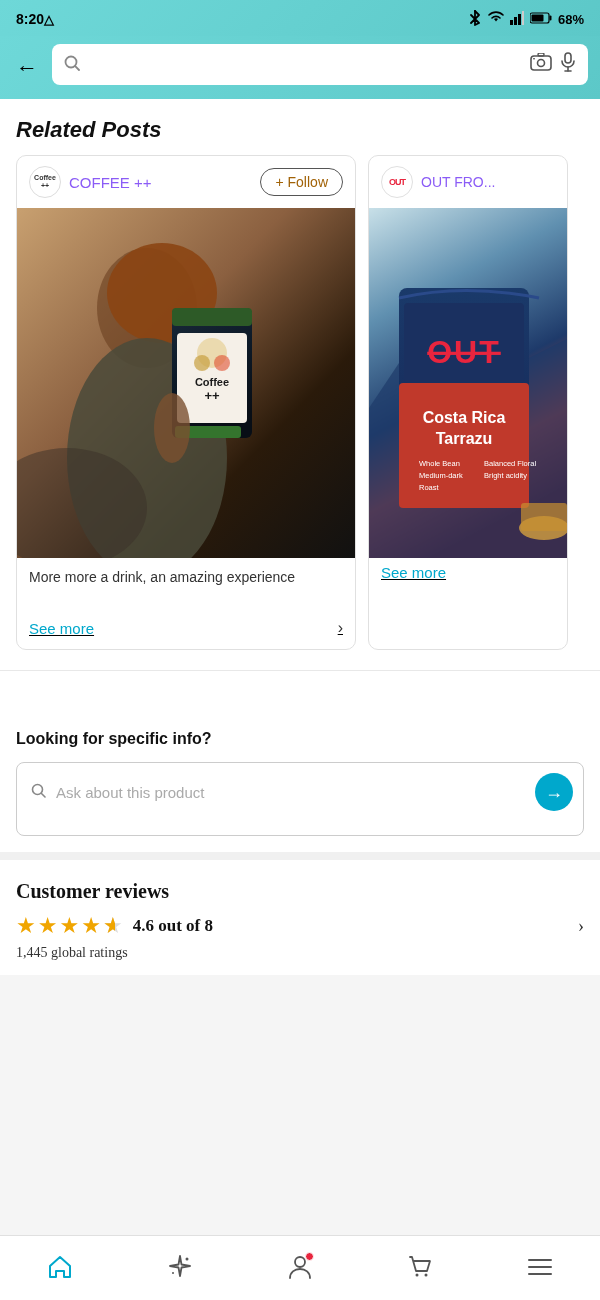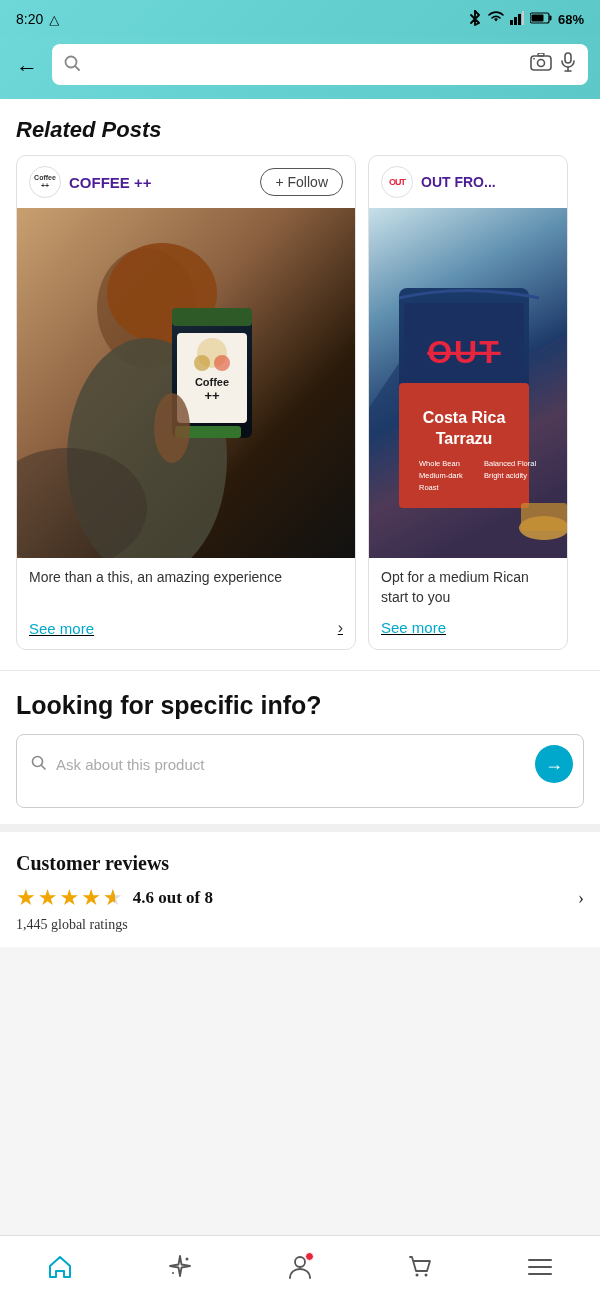--- a/index.html
+++ b/index.html
@@ -16,25 +16,24 @@
     .status-bar {
       background: linear-gradient(135deg, #6ed8d8, #5cc8c8);
       display: flex;
       justify-content: space-between;
       align-items: center;
       padding: 8px 16px 6px;
       height: 36px;
     }
     .status-left {
       font-size: 14px;
-      font-weight: 400;
+      font-weight: 700;
       color: #000;
       display: flex;
       align-items: center;
-      gap: 6px;
     }
     .status-right {
       display: flex;
       align-items: center;
       gap: 6px;
       font-size: 13px;
       font-weight: 600;
       color: #000;
     }
 
@@ -108,31 +107,31 @@
     }
 
     .post-header {
       display: flex;
       align-items: center;
       padding: 10px 12px;
       gap: 8px;
     }
     .brand-name {
       font-size: 15px;
-      font-weight: 700;
-      color: #4c1d95;
+      font-weight: 400;
+      color: #8b5cf6;
       flex: 1;
     }
     .follow-btn {
       border: 1.5px solid #555;
       border-radius: 20px;
       padding: 5px 14px;
       font-size: 14px;
       font-weight: 500;
-      color: #404040;
+      color: #a16207;
       background: #fff;
       cursor: pointer;
     }
 
     
     .out-logo {
       width: 32px;
       height: 32px;
       border-radius: 50%;
       background: #fff;
@@ -181,24 +180,25 @@
       color: #333;
     }
 
     
     .info-section {
       padding: 20px 16px 16px;
       border-top: 1px solid #e8e8e8;
       margin-top: 12px;
     }
     .info-title {
-      font-size: 25px;
+      font-size: 16px;
       font-weight: 700;
       color: #111;
       margin-bottom: 14px;
+      margin-top: 39px;
     }
     .ask-input-row {
       display: flex;
       align-items: center;
       border: 1.5px solid #ccc;
       border-radius: 8px;
       padding: 10px 10px 24px 14px;
       gap: 10px;
     }
     .ask-search-icon { color: #888; font-size: 15px; }
@@ -449,21 +449,21 @@
               <text x="195" y="192" text-anchor="middle" font-size="13" font-weight="900" fill="#1a1a1a" font-family="Arial">++</text>
 
               <rect x="158" y="218" width="66" height="12" rx="3" fill="#3a8030" opacity="0.9"></rect>
 
               <ellipse cx="155" cy="220" rx="18" ry="35" fill="#7a5030" opacity="0.8"></ellipse>
 
               <ellipse cx="50" cy="300" rx="80" ry="60" fill="#3a3028" opacity="0.5"></ellipse>
             </svg>
           </div>
 
-          <div class="post-description">More than a this, an amazing experience</div>
+          <div class="post-description">More more a drink, an amazing experience</div>
 
           <div class="see-more-row">
             <span class="see-more-link">See more</span>
             <span class="chevron-right">›</span>
           </div>
         </div>
 
         <div class="post-card" style="min-width:200px;max-width:200px;">
           <div class="post-header">
             <div class="out-logo">OUT</div>
@@ -508,21 +508,20 @@
               <text x="50" y="270" font-size="7.5" fill="white" font-family="Arial">Medium-dark</text>
               <text x="50" y="282" font-size="7.5" fill="white" font-family="Arial">Roast</text>
               <text x="115" y="258" font-size="7.5" fill="white" font-family="Arial">Balanced Floral</text>
               <text x="115" y="270" font-size="7.5" fill="white" font-family="Arial">Bright acidity</text>
 
               <ellipse cx="175" cy="320" rx="25" ry="12" fill="#d4a040" opacity="0.8"></ellipse>
               <rect x="152" y="295" width="46" height="28" rx="3" fill="#c89030" opacity="0.7"></rect>
             </svg>
           </div>
 
-          <div class="post-description">Opt for a medium Rican start to you</div>
 
           <div class="see-more-row">
             <span class="see-more-link">See more</span>
           </div>
         </div>
 
       </div>
     </div>
   </div>
 

